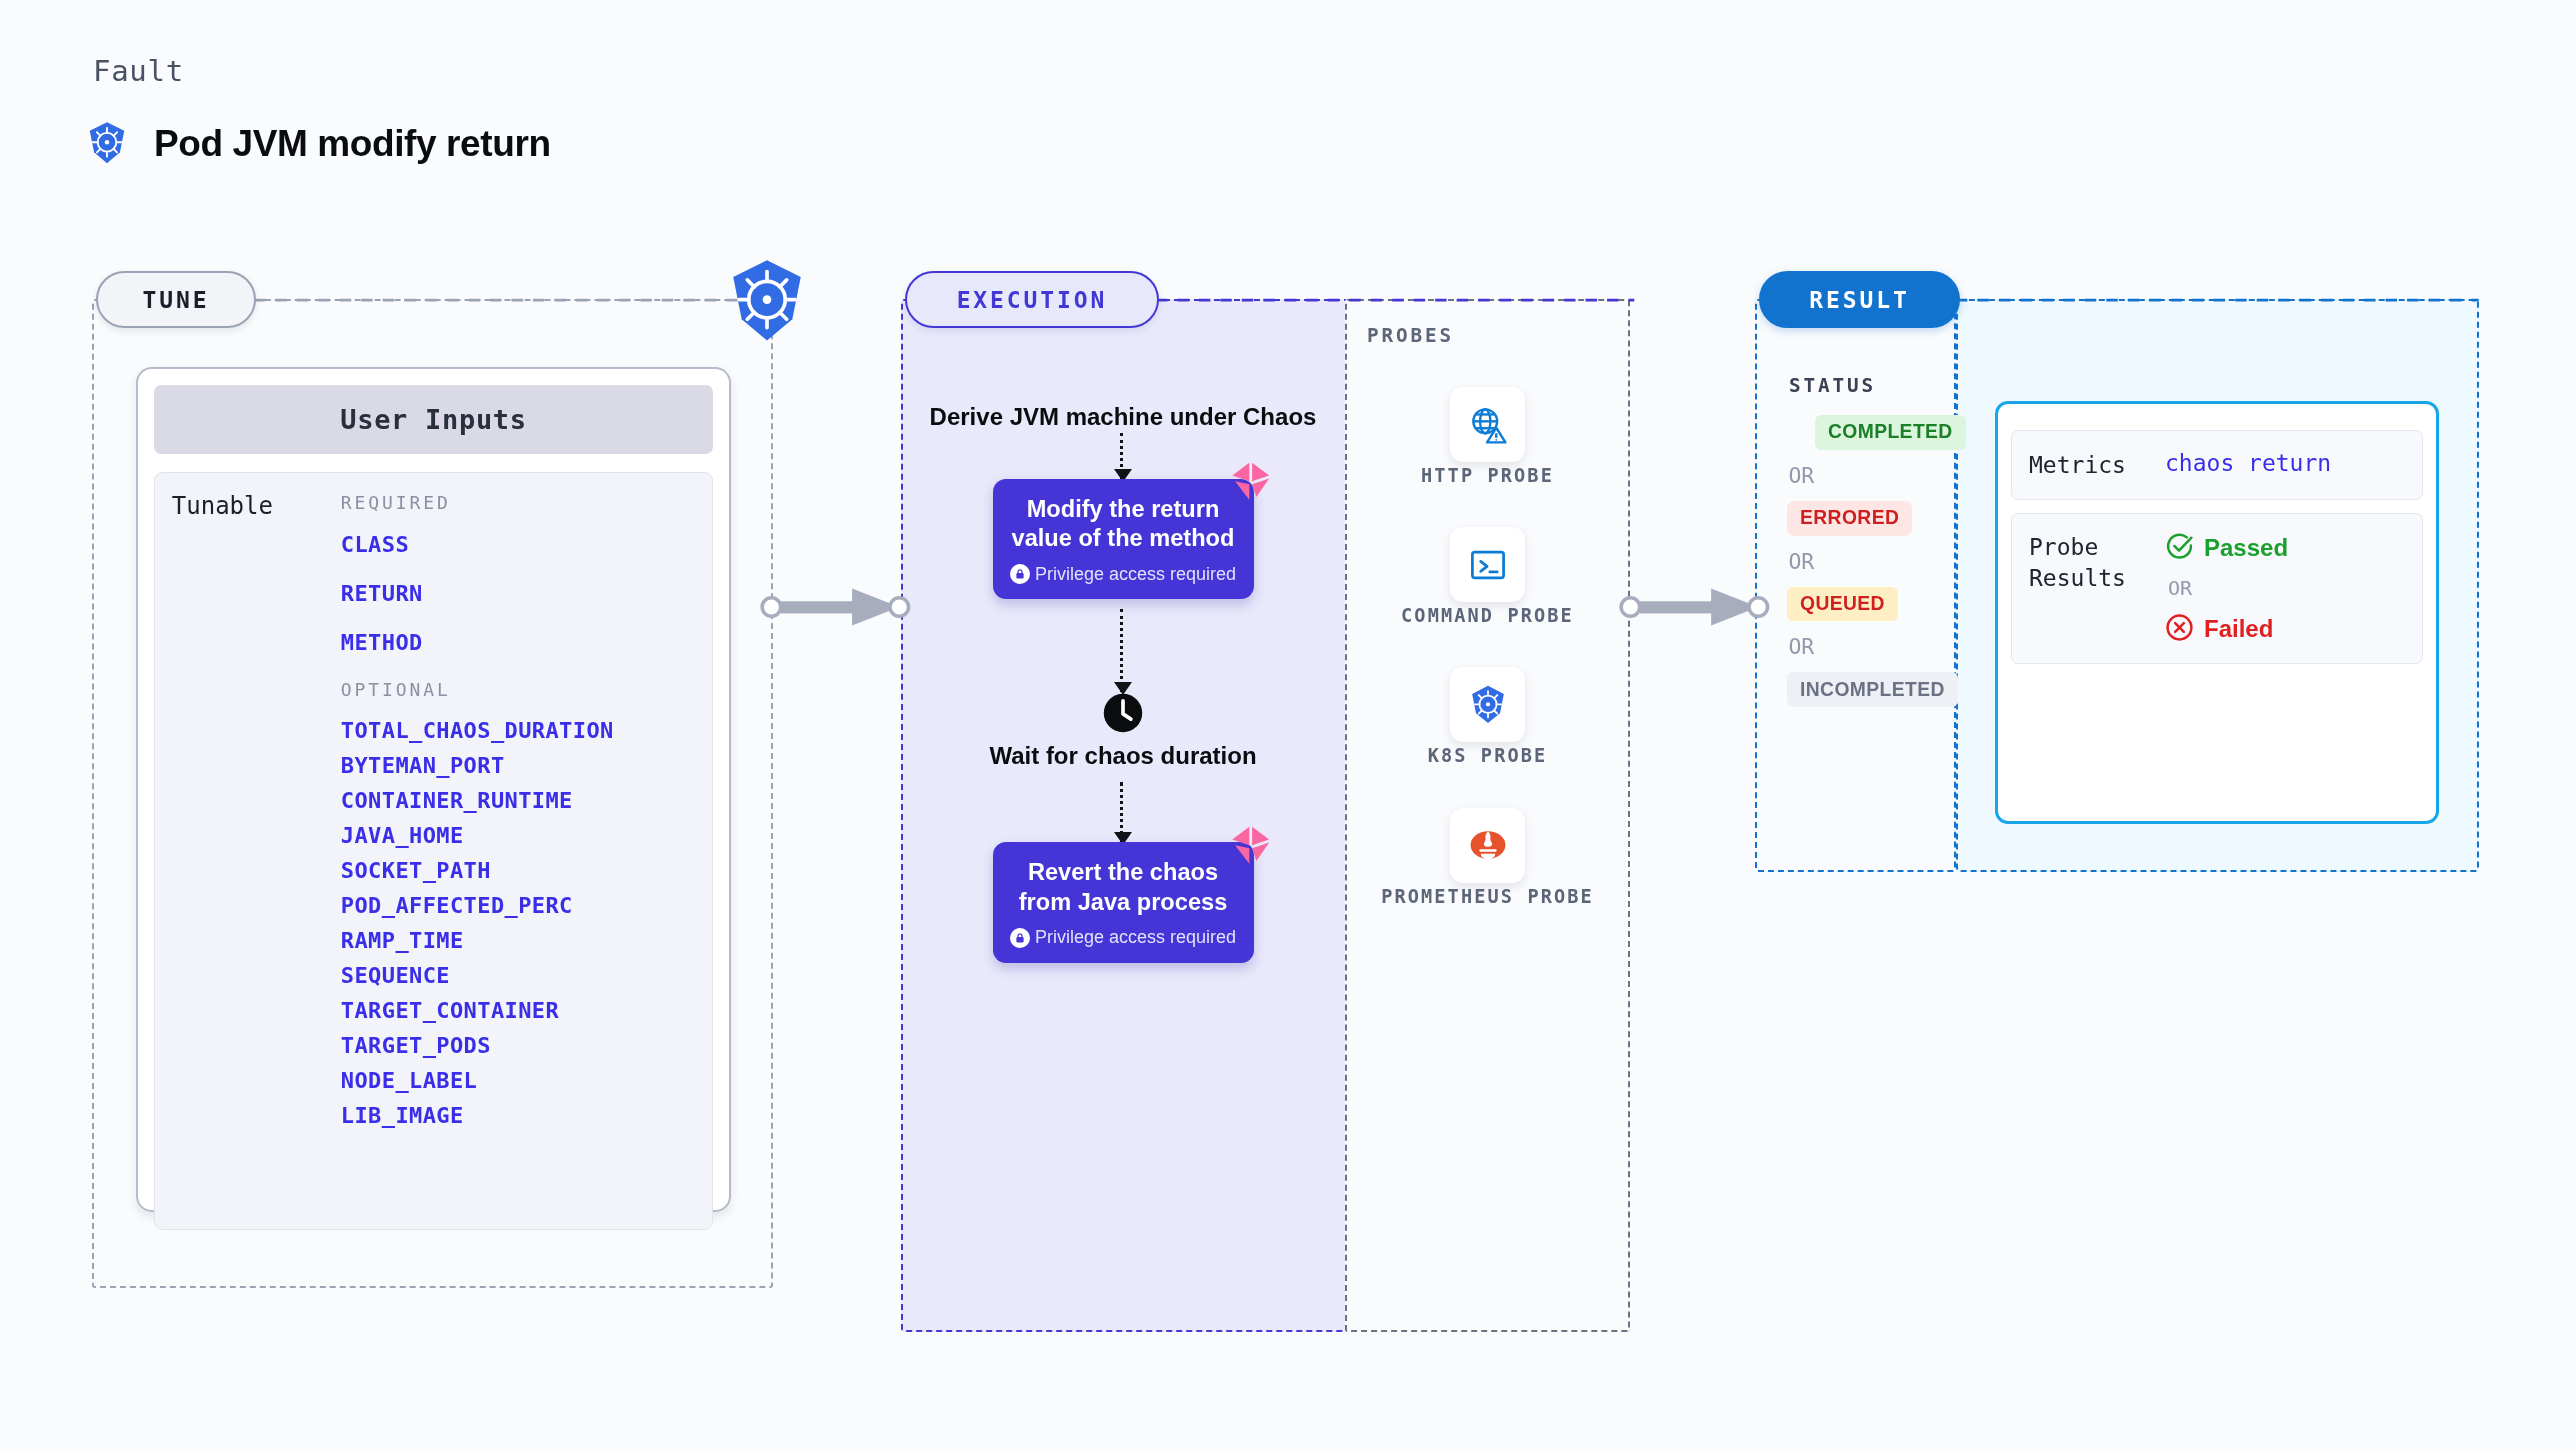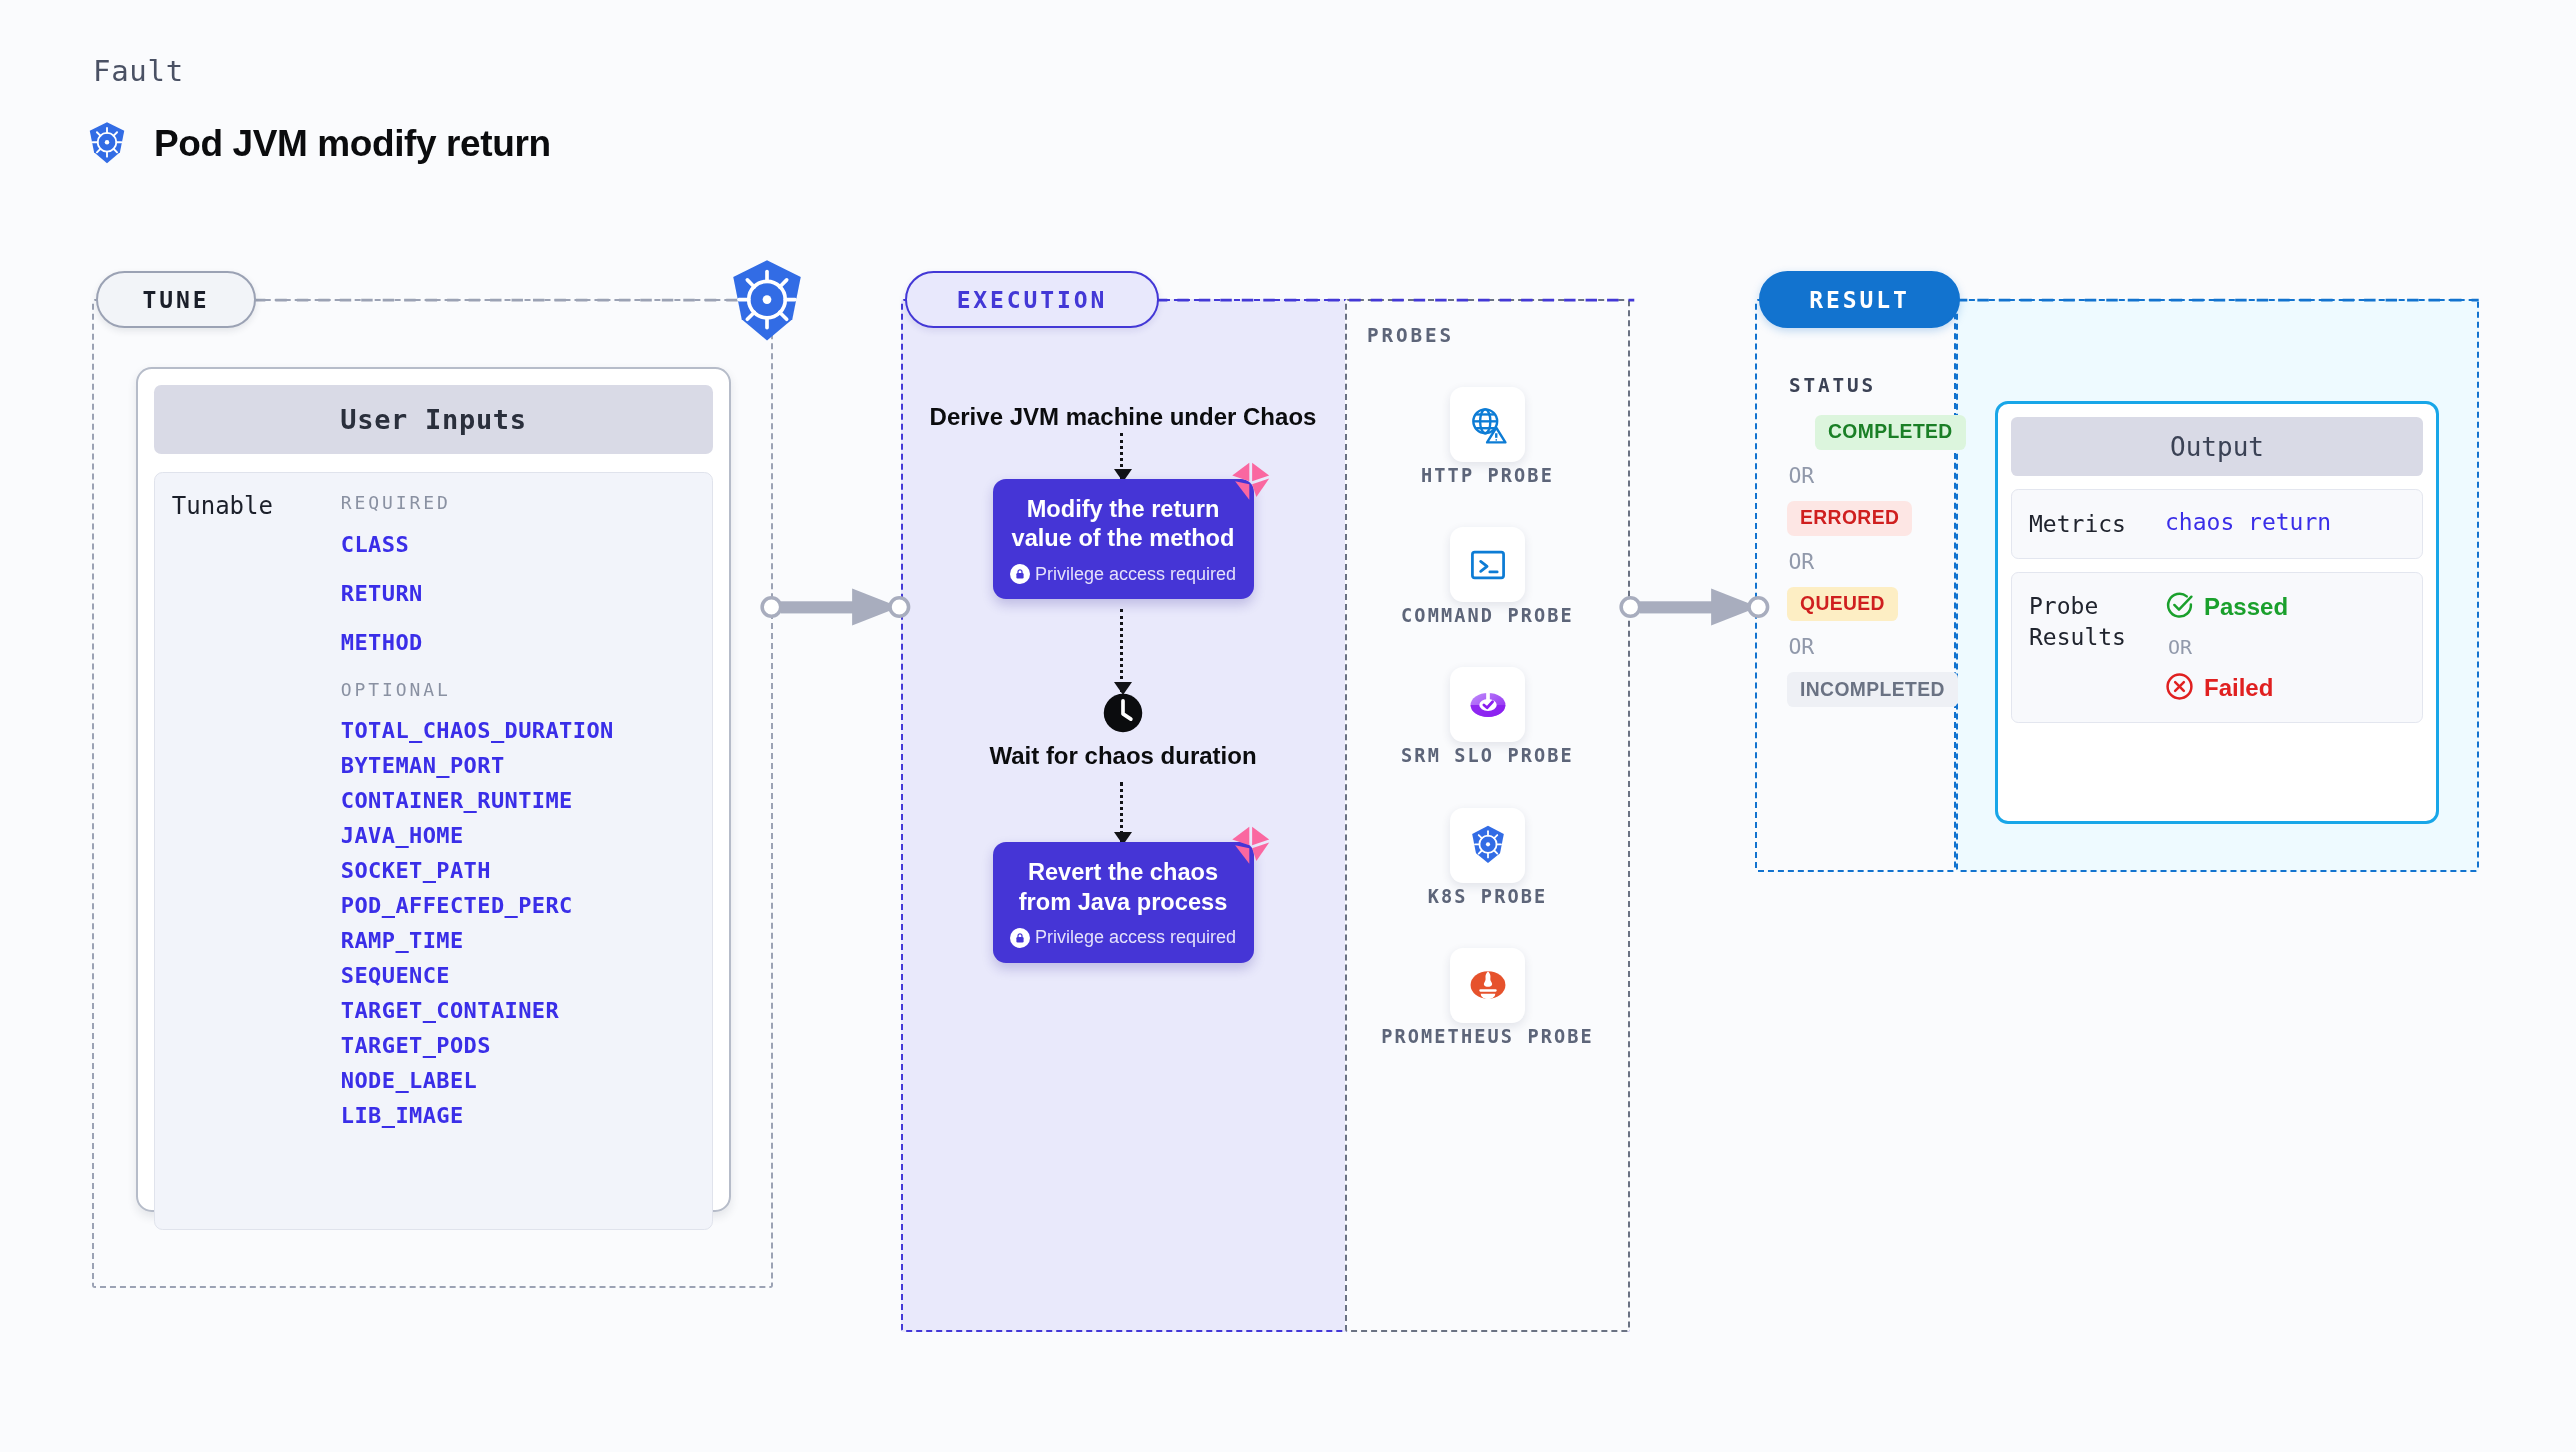--- a/index.html
+++ b/index.html
@@ -380,38 +380,20 @@
       <div class="probe-tile">
         <svg width="44" height="44" viewBox="0 0 48 48" fill="none" stroke="#0d7cd5" stroke-width="3" stroke-linecap="round" stroke-linejoin="round">
           <rect x="7" y="10" width="34" height="28" rx="2.5"></rect>
           <polyline points="16,20 23,25.5 16,31"></polyline>
           <line x1="26" y1="31.5" x2="34" y2="31.5"></line>
         </svg>
       </div>
       <div class="probe-name">COMMAND PROBE</div>
     </div>
 
-    <div class="probe-item">
-      <div class="probe-tile">
-        <svg width="44" height="44" viewBox="0 0 48 48">
-          <defs>
-            <linearGradient id="slograd" x1="0" y1="0" x2="1" y2="1">
-              <stop offset="0%" stop-color="#c08dfb"></stop>
-                <stop offset="100%" stop-color="#8b1ff0"></stop>
-            </linearGradient>
-          </defs>
-          <ellipse cx="24" cy="24" rx="19" ry="13" fill="url(#slograd)"></ellipse>
-          <path d="M5 24 a19 13 0 0 0 38 0 Z" fill="#8b1ff0" opacity="0.85"></path>
-          <rect x="22" y="9" width="4" height="12" fill="#ffffff"></rect>
-          <ellipse cx="24" cy="24" rx="9.5" ry="6.5" fill="#ffffff"></ellipse>
-          <path d="M19.5 24 L23 27 L29 20.5" fill="none" stroke="#8b1ff0" stroke-width="3" stroke-linecap="round" stroke-linejoin="round"></path>
-        </svg>
-      </div>
-      <div class="probe-name">SRM SLO PROBE</div>
-    </div>
 
     <div class="probe-item">
       <div class="probe-tile">
         <svg width="44" height="44" viewBox="0 0 64 64">
           <path d="M32 4 L55 16 L49.5 44 L32 58 L14.5 44 L9 16 Z" fill="#326ce5"></path>
           <g fill="none" stroke="#ffffff" stroke-width="2.6" stroke-linecap="round">
             <circle cx="32" cy="31" r="3" fill="#ffffff" stroke="none"></circle>
             <circle cx="32" cy="31" r="12.5"></circle>
             <line x1="32" y1="12" x2="32" y2="18.5"></line>
             <line x1="32" y1="43.5" x2="32" y2="50"></line>
@@ -452,21 +434,20 @@
     <div><span class="status-badge" style="color:#1a7f26;background:#dcf5dd;margin-left:28px;">COMPLETED</span></div>
     <div class="or-text">OR</div>
     <div><span class="status-badge" style="color:#cf1f1f;background:#fde6e4;border-radius:7px;">ERRORED</span></div>
     <div class="or-text">OR</div>
     <div><span class="status-badge" style="color:#cf1f1f;background:#fdeec4;">QUEUED</span></div>
     <div class="or-text">OR</div>
     <div><span class="status-badge" style="color:#6a7283;background:#eef0f5;">INCOMPLETED</span></div>
   </div>
 
   <div class="output-card">
-    <div class="out-head">Output</div>
 
     <div class="out-row">
       <div class="out-key">Metrics</div>
       <div class="out-val-metrics">chaos return</div>
     </div>
 
     <div class="out-row">
       <div class="out-key">Probe Results</div>
       <div>
         <div class="res-line">

